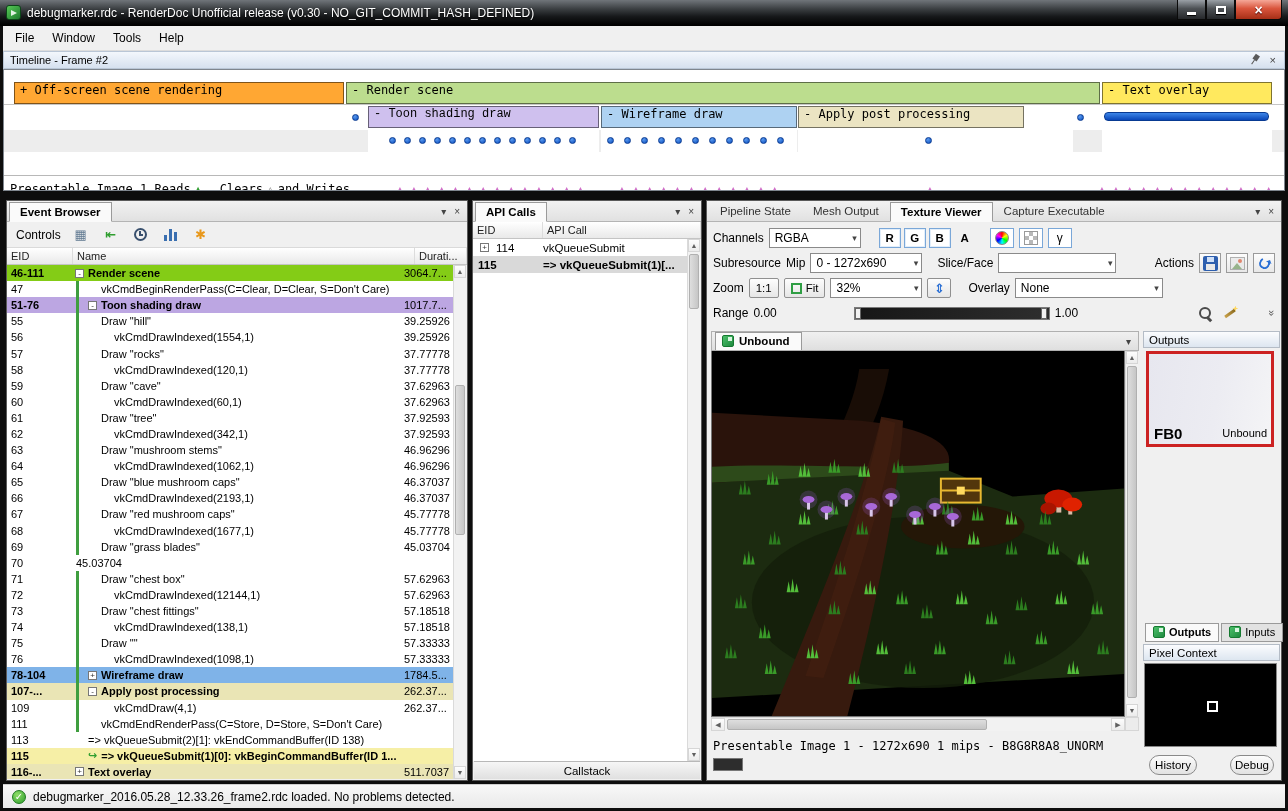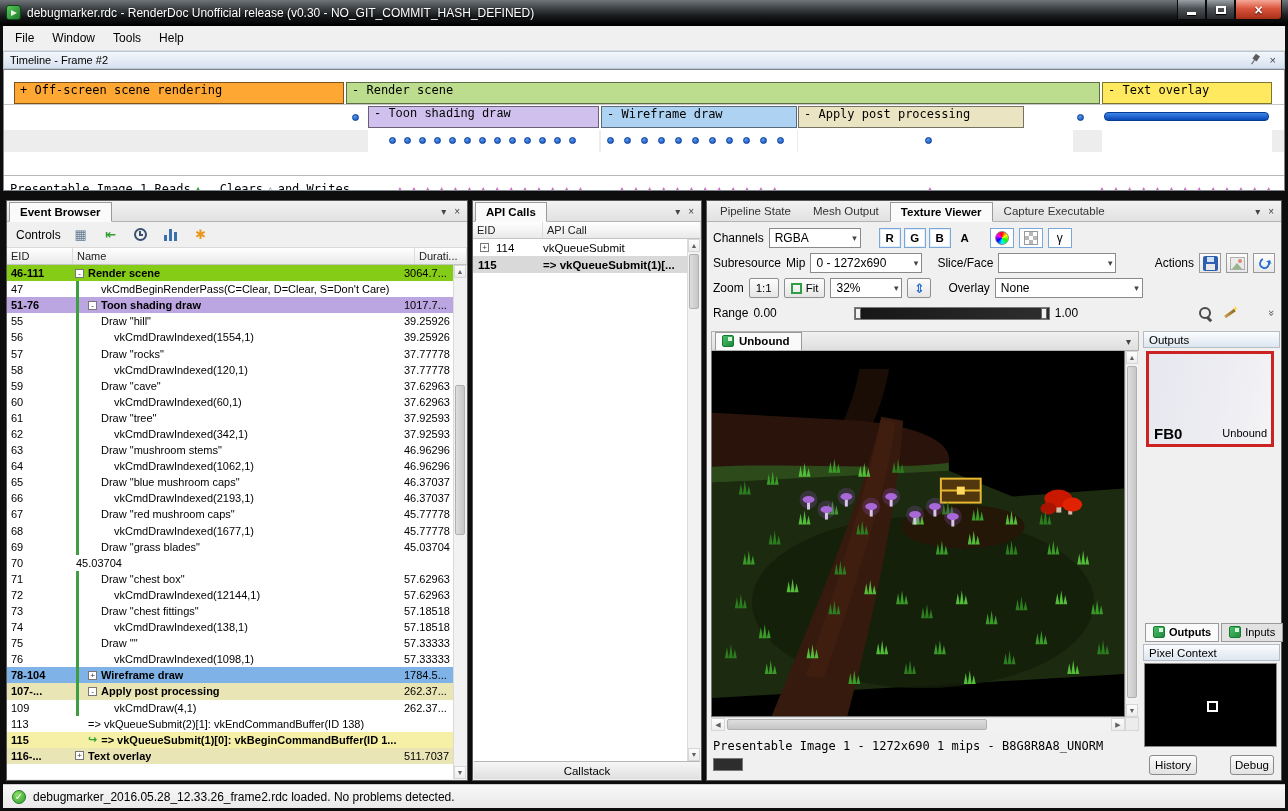--- a/index.html
+++ b/index.html
@@ -148,21 +148,21 @@
 .out-col{position:absolute;left:436px;top:130px;width:137px;height:446px}
 .sec-head{position:absolute;left:0;right:0;height:17px;background:linear-gradient(#fbfcfe,#dde6f0);border:1px solid #b4bcc6;font-size:11.5px;display:flex;align-items:center;padding-left:5px}
 .fb-thumb{position:absolute;left:3px;top:20px;width:128px;height:96px;border:3px solid #cc2222;background:linear-gradient(100deg,#e7e7ef 0%,#ececf2 55%,#f4f4f6 100%)}
 .fb-label{position:absolute;left:5px;bottom:2px;font-size:15px;font-weight:bold}
 .fb-status{position:absolute;right:4px;bottom:5px;font-size:11px}
 .out-tabs{position:absolute;left:2px;top:292px;right:0;height:19px;display:flex;align-items:flex-end;gap:2px}
 .otab{display:flex;align-items:center;gap:4px;font-size:11px;padding:2px 7px 3px;border:1px solid #9a9a9a;background:#e2e2e2}
 .otab.active{background:#fafafa;font-weight:bold}
 .pc-area{position:absolute;left:1px;top:332px;width:133px;height:84px;background:#000;border:1px solid #888}
 .pc-marker{position:absolute;left:62px;top:37px;width:11px;height:11px;border:2px solid #fff}
-.pushbtn{position:absolute;height:20px;background:linear-gradient(#fcfcfc,#e2e2e2);border:1px solid #8a8a8a;border-radius:3px;font-size:11.5px;display:flex;align-items:center;justify-content:center}
+.pushbtn{position:absolute;height:20px;background:linear-gradient(#fcfcfc,#e2e2e2);border:1px solid #8a8a8a;border-radius:10px;font-size:11.5px;display:flex;align-items:center;justify-content:center}
 
 
 .statusbar{position:absolute;left:3px;top:784px;width:1282px;height:24px;background:linear-gradient(#f8f8f8,#e9e9e9);display:flex;align-items:center;gap:7px;padding-left:9px;font-size:12px;border-top:1px solid #cfcfcf}
 .icon-check{width:14px;height:14px;border-radius:50%;background:radial-gradient(circle at 35% 30%,#8ede66,#2f9e2f);color:#fff;font-size:10px;font-weight:bold;display:flex;align-items:center;justify-content:center;border:1px solid #1e7a1e;flex:none}
 .lbl{white-space:nowrap}
 </style>
 </head>
 <body>
 
 <div class="titlebar">
@@ -569,20 +569,28 @@
       </div>
       <div class="eb-row">
         <span class="eb-eid">109</span>
         <span class="eb-name guide">
           <span class="eb-ind" style="width: 39px;"></span>
           <span class="eb-txt">vkCmdDraw(4,1)</span>
         </span>
         <span class="eb-dur">262.37...</span>
       </div>
       <div class="eb-row">
+        <span class="eb-eid">111</span>
+        <span class="eb-name guide">
+          <span class="eb-ind" style="width: 26px;"></span>
+          <span class="eb-txt">vkCmdEndRenderPass(C=Store, D=Store, S=Don't Care)</span>
+        </span>
+        <span class="eb-dur"></span>
+      </div>
+      <div class="eb-row">
         <span class="eb-eid">113</span>
         <span class="eb-name">
           <span class="eb-ind" style="width: 13px;"></span>
           <span class="eb-txt">=&gt; vkQueueSubmit(2)[1]: vkEndCommandBuffer(ID 138)</span>
         </span>
         <span class="eb-dur"></span>
       </div>
       <div class="eb-row row-yellow">
         <span class="eb-eid">115</span>
         <span class="eb-name">
@@ -708,21 +716,21 @@
 
   <div class="tv-row" style="top:76px">
     <span class="lbl">Zoom</span>
     <div class="btn">
         <span>1:1</span>
       </div>
     <div class="btn">
         <span class="icon-fit"></span>
         <span>Fit</span>
       </div>
-    <div class="combo" style="width:72px">
+    <div class="combo" style="width:92px">
       <span>32%</span>
         <span class="caret">▾</span>
     </div>
     <div class="btn" style="width:24px;padding:0">
         <span class="g-flipv">⇕</span>
       </div>
     <span class="lbl" style="margin-left:12px">Overlay</span>
     <div class="combo" style="width:148px">
       <span>None</span>
         <span class="caret">▾</span>

